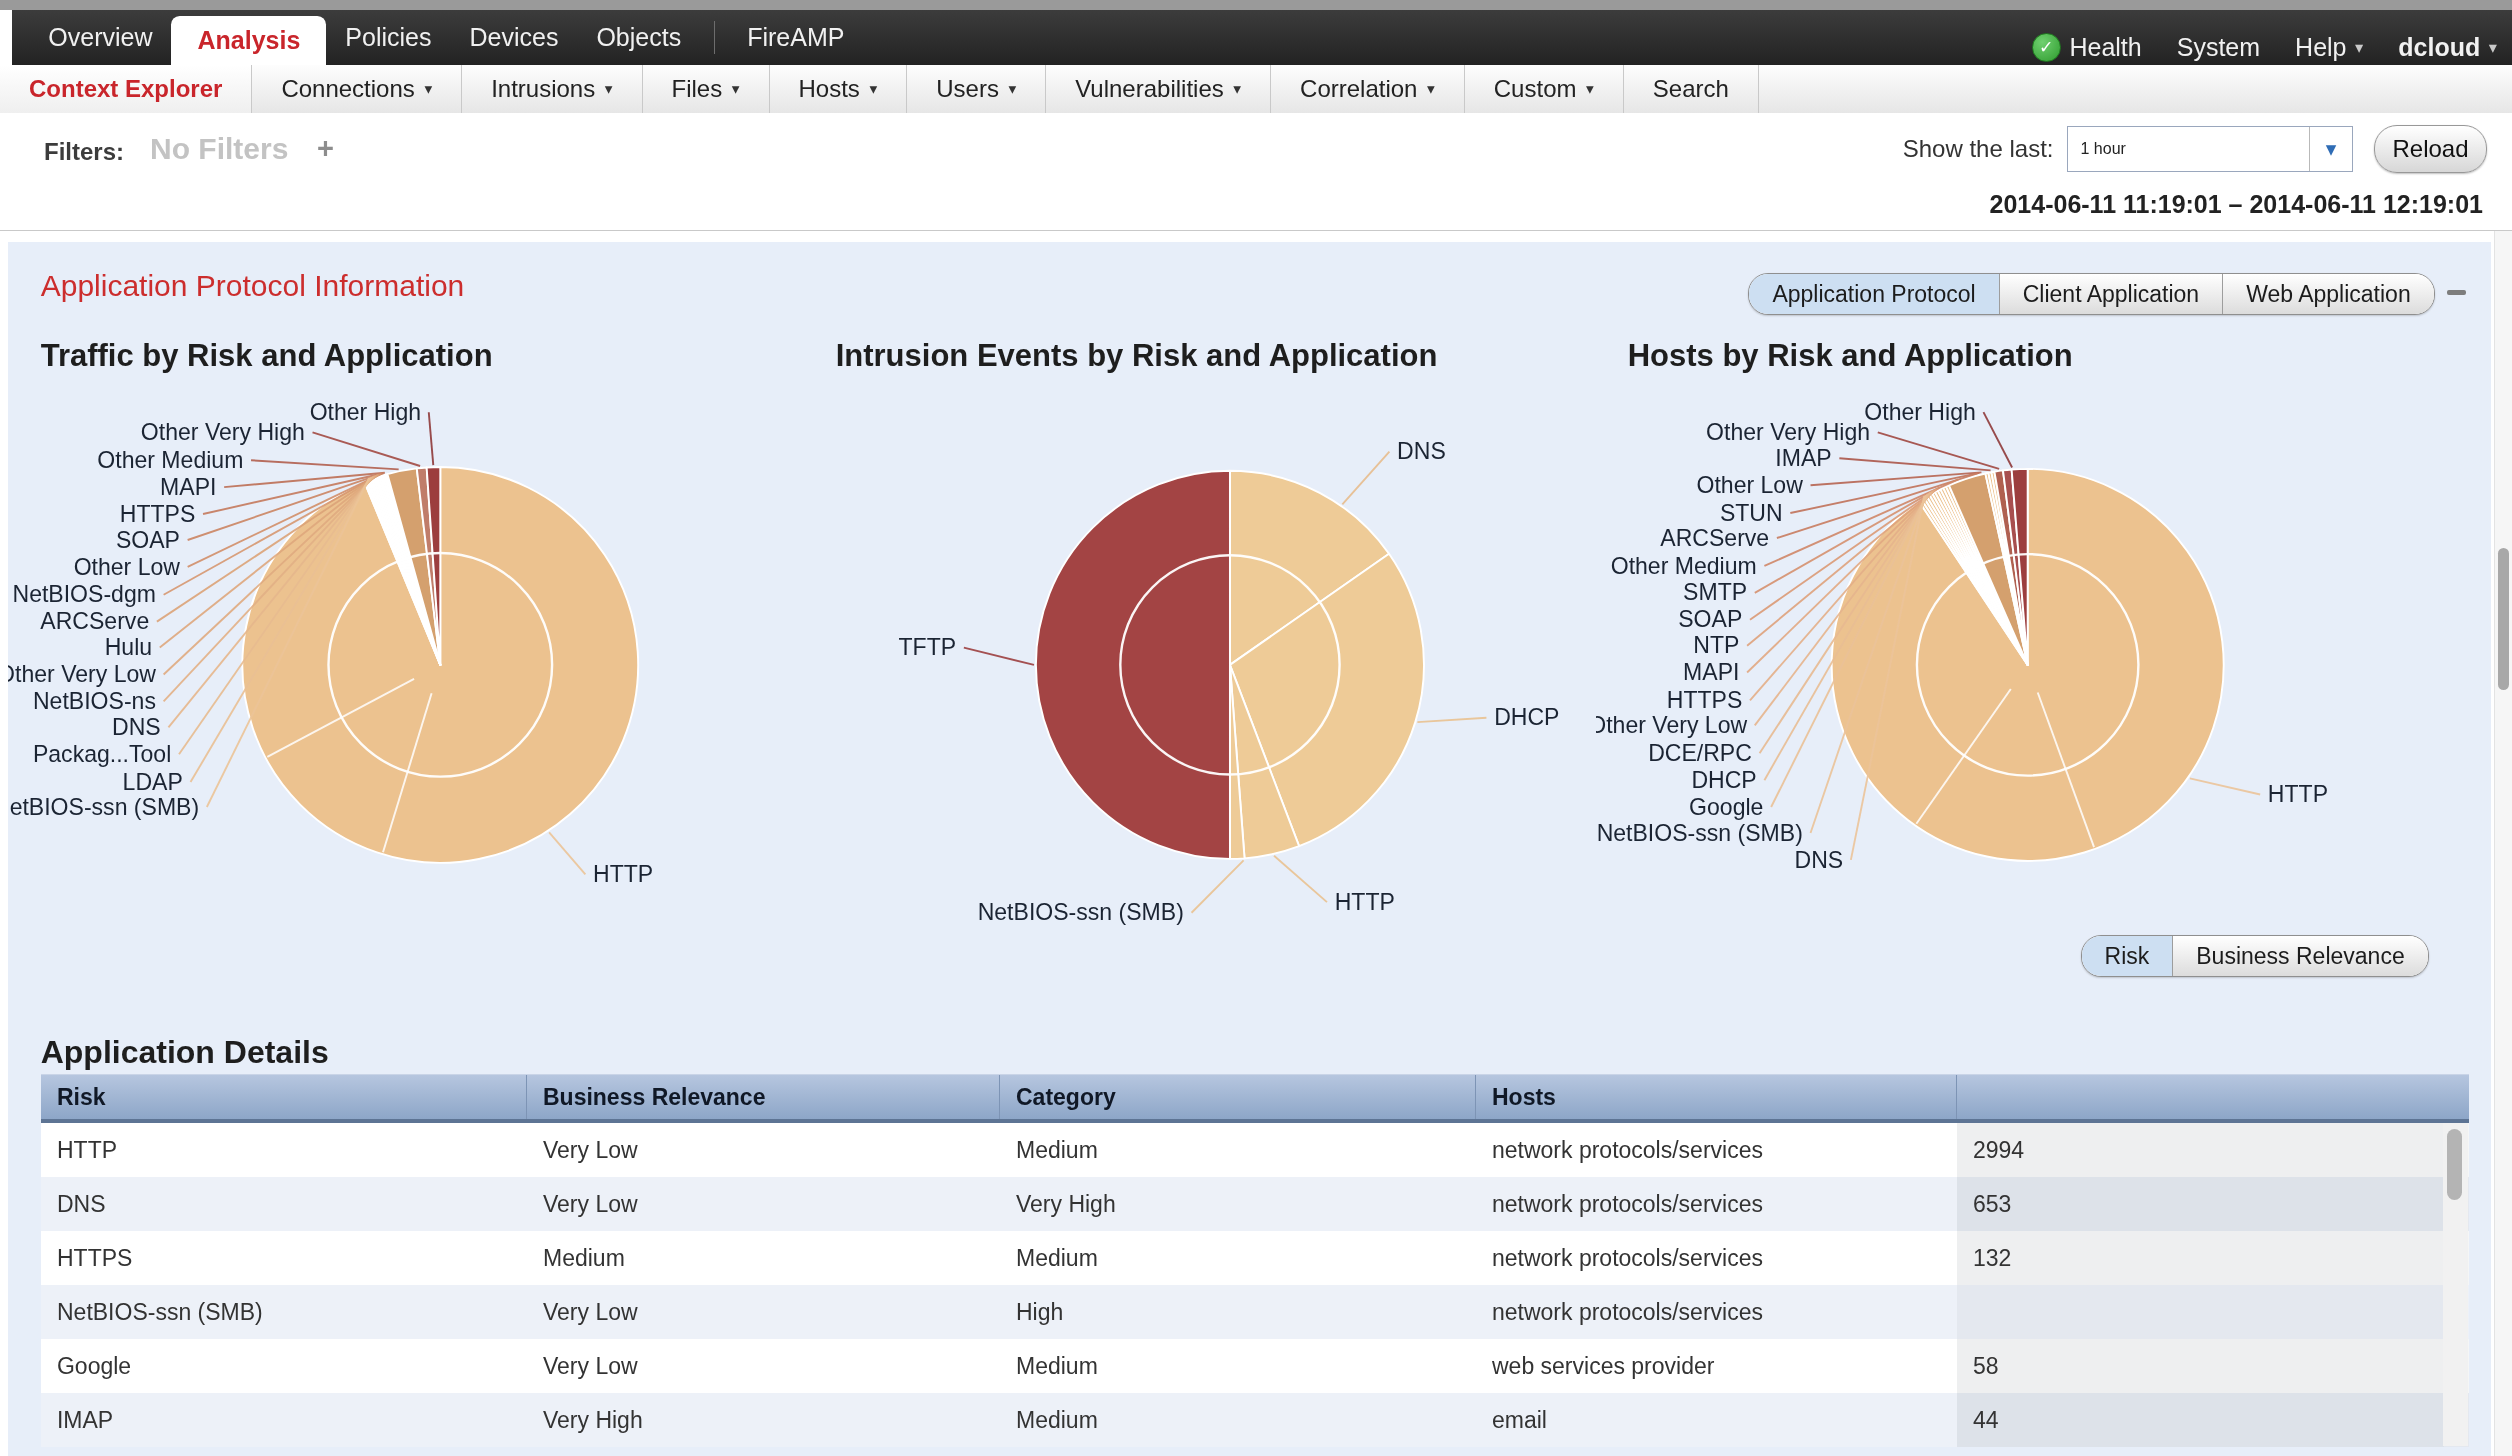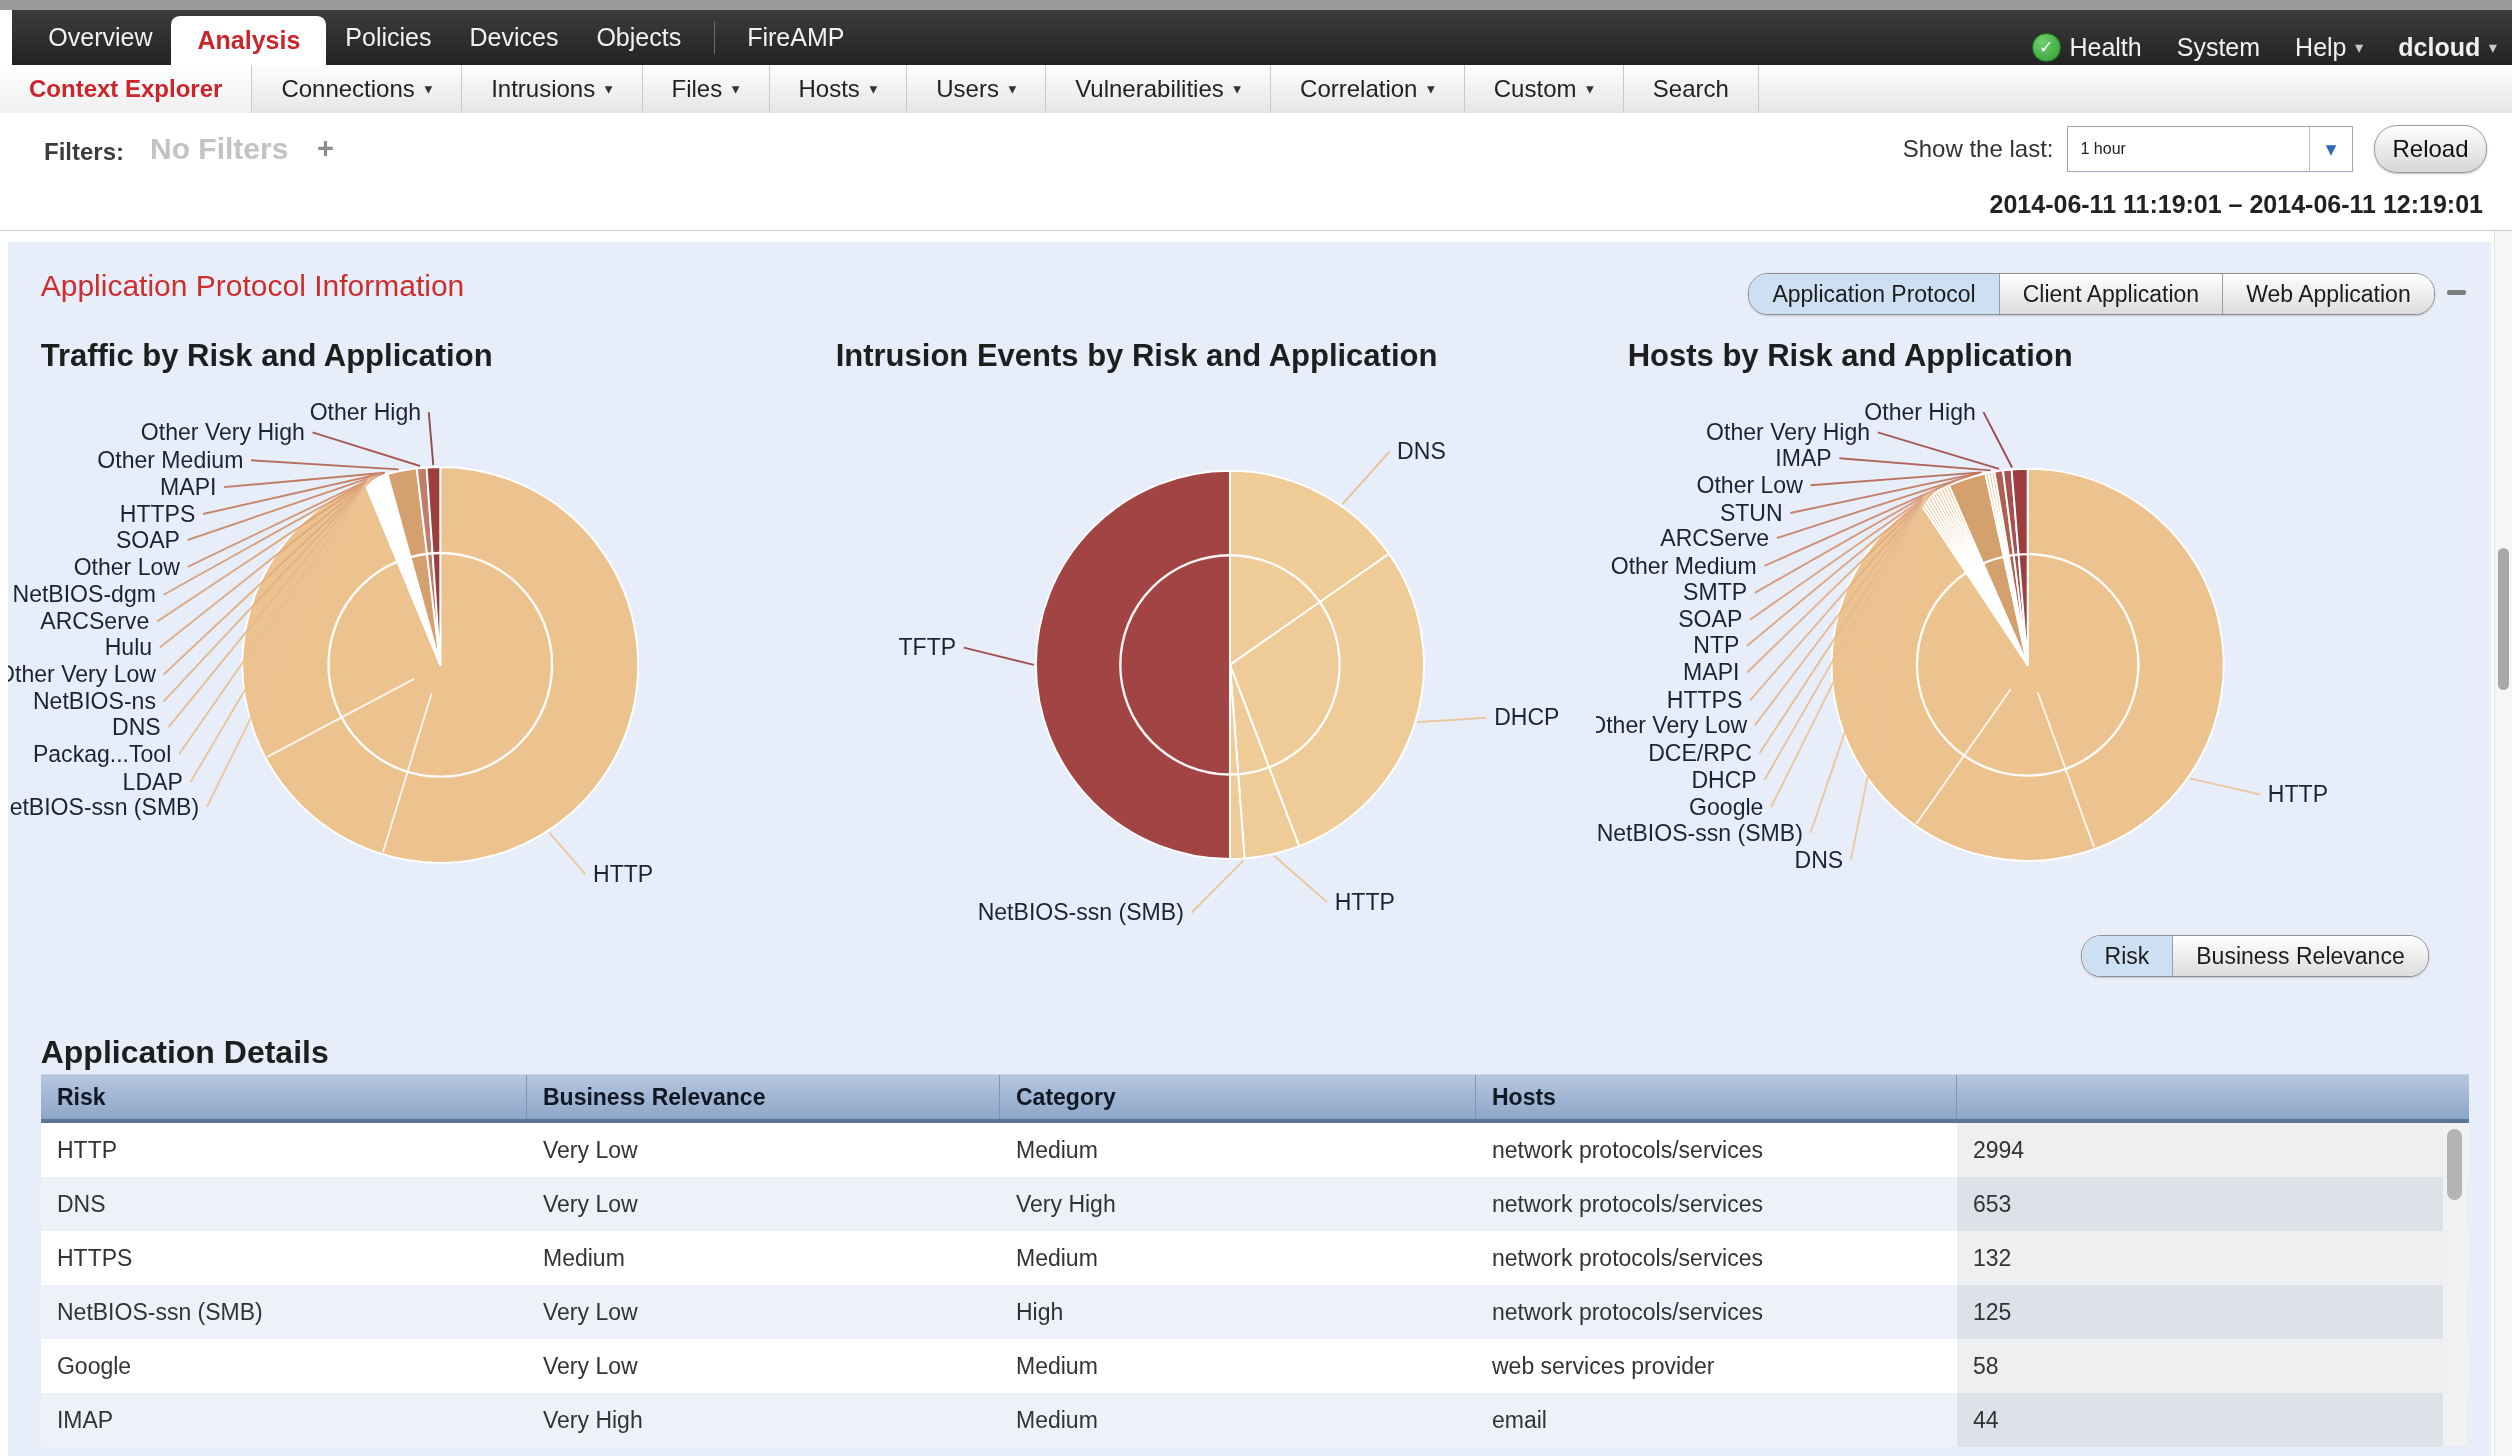--- a/index.html
+++ b/index.html
@@ -362,21 +362,20 @@
       <div class="td">Medium</div>
       <div class="td">network protocols/services</div>
       <div class="td hosts">132</div>
       <div class="td spacer"></div>
     </div>
     <div class="t-row alt">
       <div class="td">NetBIOS-ssn (SMB)</div>
       <div class="td">Very Low</div>
       <div class="td">High</div>
       <div class="td">network protocols/services</div>
-      <div class="td hosts">125</div>
       <div class="td spacer"></div>
     </div>
     <div class="t-row">
       <div class="td">Google</div>
       <div class="td">Very Low</div>
       <div class="td">Medium</div>
       <div class="td">web services provider</div>
       <div class="td hosts">58</div>
       <div class="td spacer"></div>
     </div>

